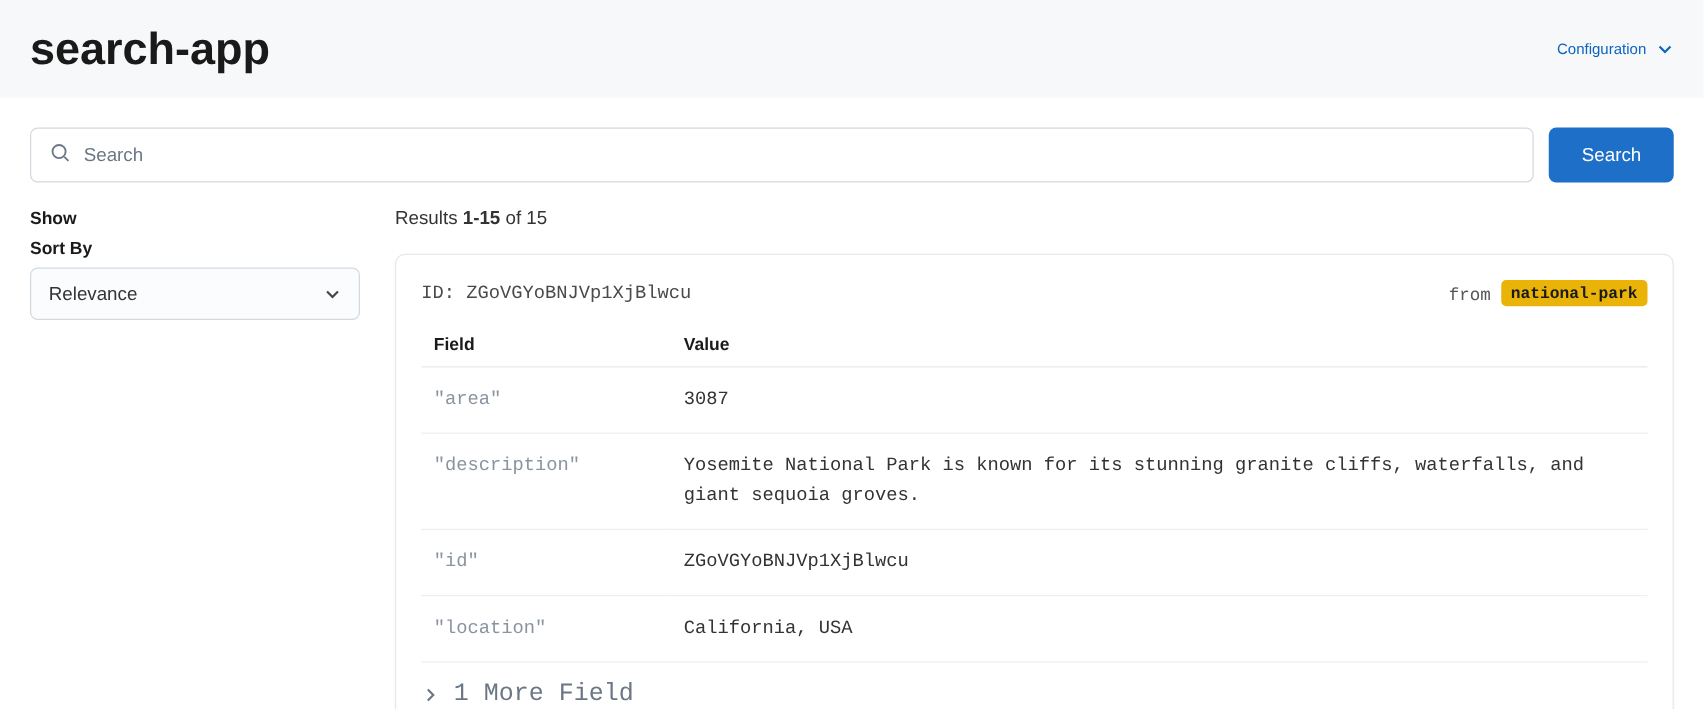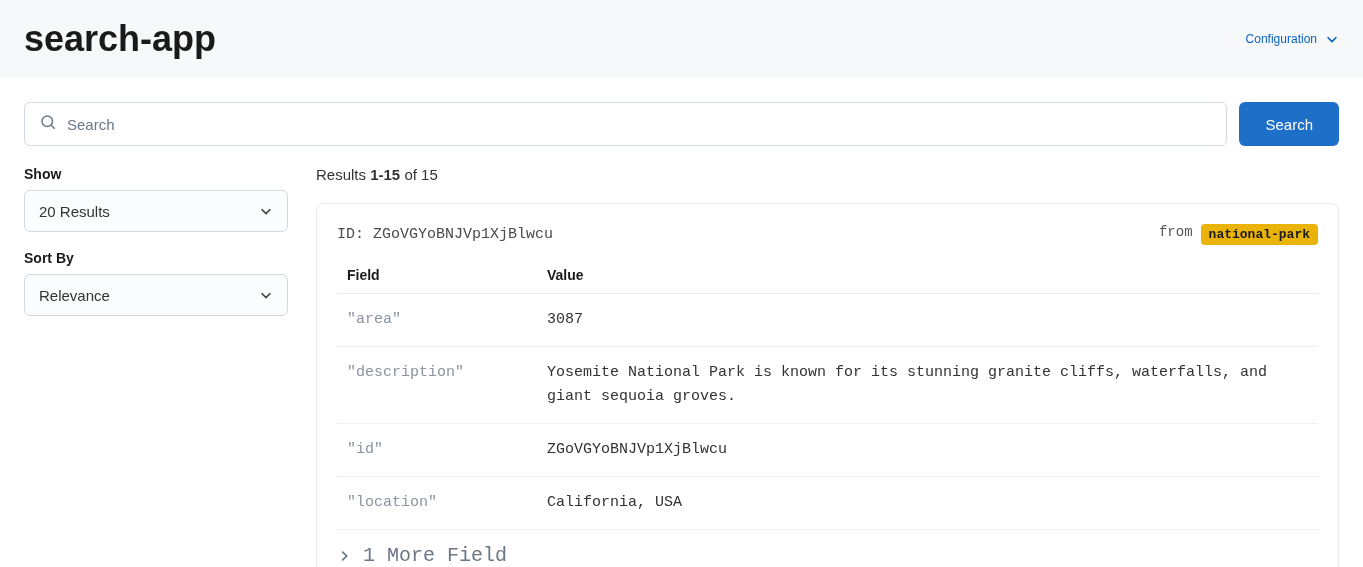--- a/index.html
+++ b/index.html
@@ -141,21 +141,21 @@
       align-items: center;
       margin-bottom: 14px;
     }
     .result-id {
       font-family: "SFMono-Regular", Consolas, "Liberation Mono", Menlo, monospace;
       font-size: 15px;
       color: #4a4a4a;
     }
     .result-from {
       display: flex;
-      align-items: flex-start;
+      align-items: flex-end;
       gap: 8px;
       font-family: "SFMono-Regular", Consolas, "Liberation Mono", Menlo, monospace;
       font-size: 14px;
       color: #555;
     }
     .badge {
       background: #eab308;
       color: #1a1a1a;
       font-weight: 600;
       padding: 3px 8px;
@@ -233,28 +233,20 @@
         </span>
         <input class="search-input" type="text" placeholder="Search" style="">
       </div>
     </div>
     <button class="search-button">Search</button>
   </div>
 
   <div class="content-row">
     <div class="sidebar">
       <div class="facet-label">Show</div>
-      <div class="facet-select">
-        <span>20 Results</span>
-        <span class="chevron">
-          <svg viewBox="0 0 16 16" fill="none" stroke="#444" stroke-width="2">
-              <path d="M3 6l5 5 5-5"></path>
-            </svg>
-        </span>
-      </div>
 
       <div class="facet-label">Sort By</div>
       <div class="facet-select">
         <span>Relevance</span>
         <span class="chevron">
           <svg viewBox="0 0 16 16" fill="none" stroke="#444" stroke-width="2">
               <path d="M3 6l5 5 5-5"></path>
             </svg>
         </span>
       </div>

